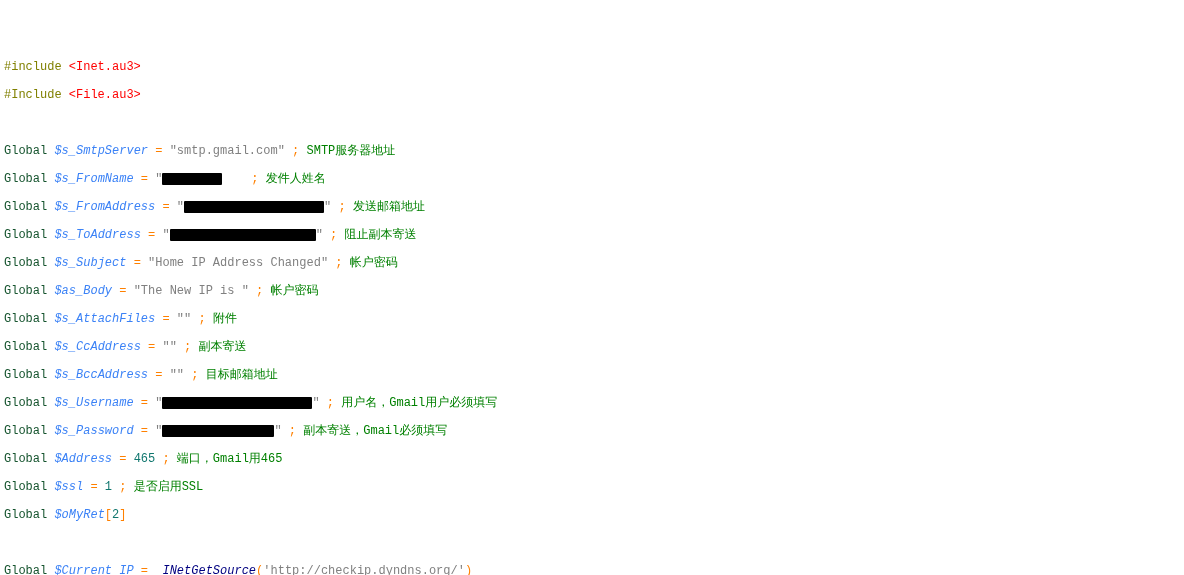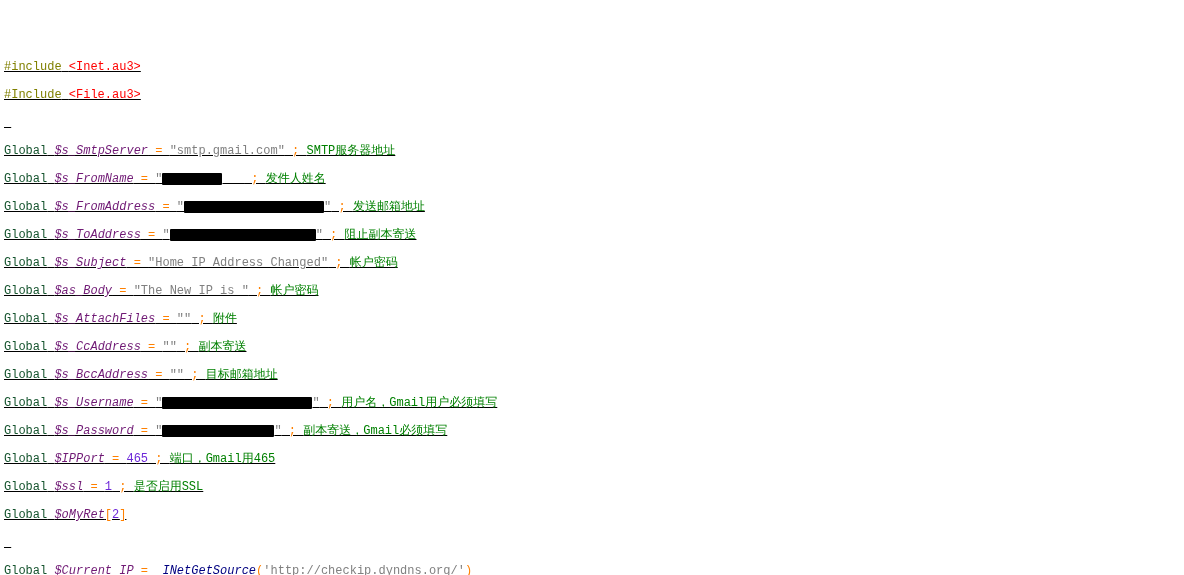--- a/index.html
+++ b/index.html
@@ -5,28 +5,28 @@
   body {
     font-family: "Consolas", "Courier New", monospace;
     font-size: 12px;
     line-height: 14px;
     background: #ffffff;
     margin: 0;
     padding: 4px;
     white-space: pre;
     color: #000;
   }
-  .l { display: block; text-decoration: underline; }
+  .l { display: block; }
   .kw { color: #14532d; font-style: normal; }       
   .dir { color: #808000; }                            
   .inc { color: #ff0000; }                            
-  .var { color: #701a75; font-style: italic; }        
+  .var { color: #3b82f6; font-style: italic; }        
   .op  { color: #ff8000; }                            
   .str { color: #808080; }                            
-  .num { color: #6d28d9; }                            
+  .num { color: #0f766e; }                            
   .cmt { color: #008000; }                            
   .fn  { color: #000080; font-style: italic; }        
   .blk { display:inline-block; background:#000; height:12px; vertical-align:middle; border-radius:1px;}         
 </style>
 </head>
 <body>
 
 
 
 <span class="l"><span class="dir">#include</span> <span class="inc">&lt;Inet.au3&gt;</span></span>
@@ -36,21 +36,21 @@
 <span class="l"><span class="kw">Global</span> <span class="var">$s_FromName</span><span class="op"> = </span><span class="str">"</span><span class="blk" style="width:60px"></span>   <span class="cmt"><span class="op"> ; </span><span>发件人姓名</span></span></span>
 <span class="l"><span class="kw">Global</span> <span class="var">$s_FromAddress</span><span class="op"> = </span><span class="str">"</span><span class="blk" style="width:140px"></span><span class="str">"</span><span class="cmt"><span class="op"> ; </span><span>发送邮箱地址</span></span></span>
 <span class="l"><span class="kw">Global</span> <span class="var">$s_ToAddress</span><span class="op"> = </span><span class="str">"</span><span class="blk" style="width:146px"></span><span class="str">"</span><span class="cmt"><span class="op"> ; </span><span>阻止副本寄送</span></span></span>
 <span class="l"><span class="kw">Global</span> <span class="var">$s_Subject</span><span class="op"> = </span><span class="str">"Home IP Address Changed"</span><span class="cmt"><span class="op"> ; </span><span>帐户密码</span></span></span>
 <span class="l"><span class="kw">Global</span> <span class="var">$as_Body</span><span class="op"> = </span><span class="str">"The New IP is "</span><span class="cmt"><span class="op"> ; </span><span>帐户密码</span></span></span>
 <span class="l"><span class="kw">Global</span> <span class="var">$s_AttachFiles</span><span class="op"> = </span><span class="str">""</span><span class="cmt"><span class="op"> ; </span><span>附件</span></span></span>
 <span class="l"><span class="kw">Global</span> <span class="var">$s_CcAddress</span><span class="op"> = </span><span class="str">""</span><span class="cmt"><span class="op"> ; </span><span>副本寄送</span></span></span>
 <span class="l"><span class="kw">Global</span> <span class="var">$s_BccAddress</span><span class="op"> = </span><span class="str">""</span><span class="cmt"><span class="op"> ; </span><span>目标邮箱地址</span></span></span>
 <span class="l"><span class="kw">Global</span> <span class="var">$s_Username</span><span class="op"> = </span><span class="str">"</span><span class="blk" style="width:150px"></span><span class="str">"</span><span class="cmt"><span class="op"> ; </span><span>用户名，Gmail用户必须填写</span></span></span>
 <span class="l"><span class="kw">Global</span> <span class="var">$s_Password</span><span class="op"> = </span><span class="str">"</span><span class="blk" style="width:112px"></span><span class="str">"</span><span class="cmt"><span class="op"> ; </span><span>副本寄送，Gmail必须填写</span></span></span>
-<span class="l"><span class="kw">Global</span> <span class="var">$IPPort</span><span class="op"> = </span><span class="num">465</span><span class="cmt"><span class="op"> ; </span><span>端口，Gmail用465</span></span></span>
+<span class="l"><span class="kw">Global</span> <span class="var">$Address</span><span class="op"> = </span><span class="num">465</span><span class="cmt"><span class="op"> ; </span><span>端口，Gmail用465</span></span></span>
 <span class="l"><span class="kw">Global</span> <span class="var">$ssl</span><span class="op"> = </span><span class="num">1</span><span class="cmt"><span class="op"> ; </span><span>是否启用SSL</span></span></span>
 <span class="l"><span class="kw">Global</span> <span class="var">$oMyRet</span><span class="op">[</span><span class="num">2</span><span class="op">]</span></span>
 <span class="l"> </span>
 <span class="l"><span class="kw">Global</span> <span class="var">$Current_IP</span><span class="op"> = </span><span class="fn">_INetGetSource</span><span class="op">(</span><span class="str">'http://checkip.dyndns.org/'</span><span class="op">)</span></span>
 
 
 
 
 
 

